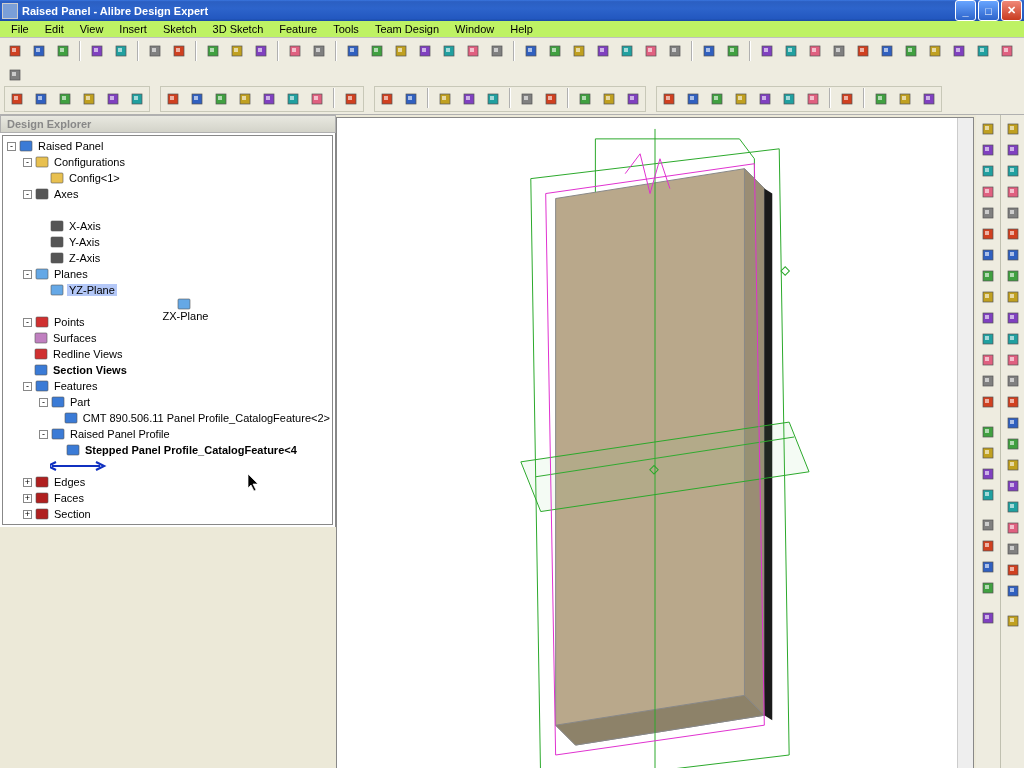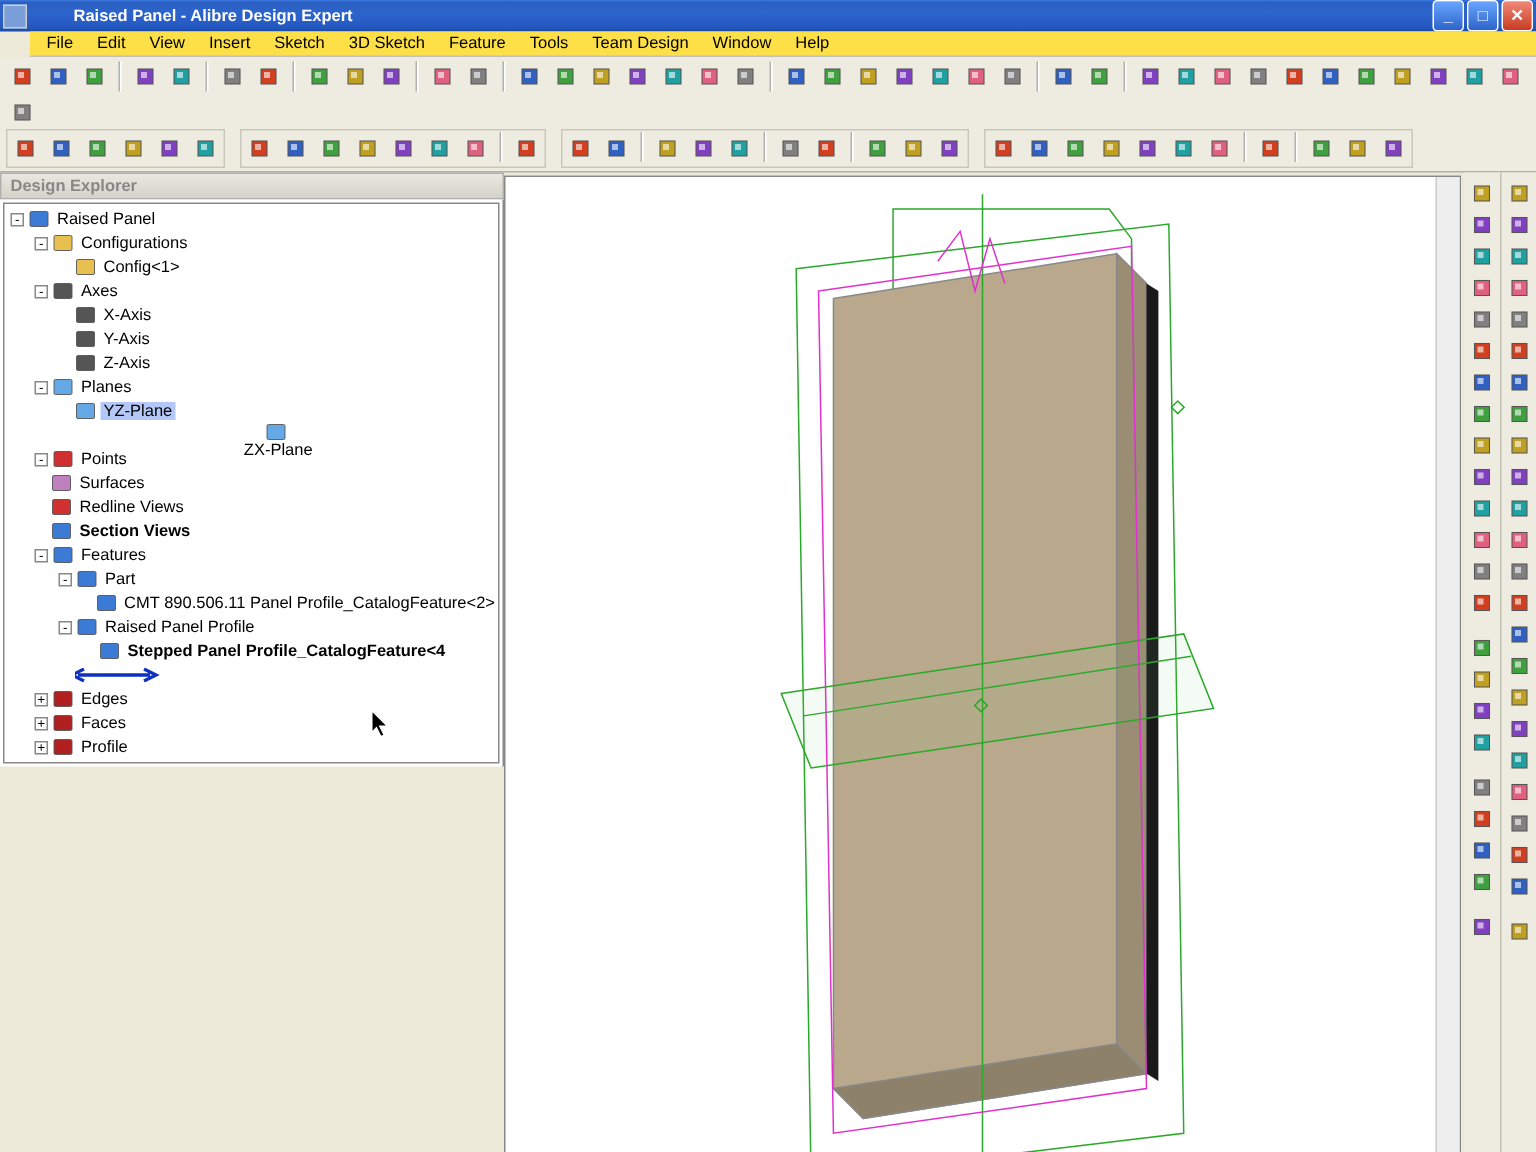--- a/index.html
+++ b/index.html
@@ -1,25 +1,25 @@
 <!DOCTYPE html>
 <html><head>
 <meta charset="utf-8">
 <style>
 * { box-sizing: border-box; margin: 0; padding: 0; font-family: Tahoma, sans-serif; font-size: 11px; }
 body { width: 1024px; height: 768px; overflow: hidden; background: #ece9d8; display: flex; flex-direction: column; }
 .titlebar { height: 26px; background: linear-gradient(to bottom, #3a76e0 0%, #2b5fc2 8%, #2d64cb 40%, #2358c0 88%, #1a4aa5 100%); display: flex; align-items: center; padding: 0 2px; color: #fff; font-weight: bold; font-size: 13px; }
 .titlebar .icon { width: 16px; height: 16px; background: #7a9fd8; border: 1px solid #ccc; margin-right: 4px; }
-.titlebar .title { flex: 1; margin-left: 27px; }
+.titlebar .title { flex: 1; }
 .win-btns { display: flex; gap: 2px; }
 .win-btn { width: 21px; height: 21px; border: 1px solid #fff; border-radius: 3px; display: flex; align-items: center; justify-content: center; font-weight: bold; color: #fff; }
 .win-min { background: linear-gradient(#68a5ff,#2d64cb); }
 .win-max { background: linear-gradient(#68a5ff,#2d64cb); }
 .win-close { background: linear-gradient(#f08878,#c83c20); }
-.menubar { height: 20px; background: #fde047; display: flex; align-items: center; padding: 0 4px; gap: 2px; border-bottom: 1px solid #c0c0c0; margin-left: 20px; }
+.menubar { height: 20px; background: #bef264; display: flex; align-items: center; padding: 0 4px; gap: 2px; border-bottom: 1px solid #c0c0c0; }
 .menu-item { padding: 2px 7px; cursor: default; }
 .toolbar-area { background: #eeece0; border-bottom: 1px solid #b0b0b0; padding: 2px 4px; }
 .toolbar-row { display: flex; align-items: center; gap: 2px; flex-wrap: wrap; min-height: 26px; }
 .tb-btn { width: 22px; height: 22px; border: 1px solid transparent; display: flex; align-items: center; justify-content: center; }
 .tb-sep { width: 2px; height: 20px; border-left: 1px solid #b0b0b0; border-right: 1px solid #fff; margin: 0 3px; }
 .content { flex: 1; display: flex; position: relative; }
 .explorer-hdr { height: 18px; background: linear-gradient(#e8e8e0,#d3d3c9); border: 1px solid #b0b0b0; padding: 2px 6px; color: #888; font-weight: bold; }
 .explorer { width: 336px; display: flex; flex-direction: column; border-right: 1px solid #888; background: #fff; }
 .tree { flex: 1; background: #fff; border: 1px solid #888; margin: 2px; overflow: auto; padding: 2px 0; }
 .tree-row { display: flex; align-items: center; height: 16px; white-space: nowrap; }
@@ -569,21 +569,21 @@
               </svg></span>
             <span class="lbl">Config&lt;1&gt;</span>
           </div>
           <div class="tree-row" style="padding-left: 20px;">
             <span class="exp">-</span>
             <span class="ticon"><svg width="14" height="12">
                 <rect x="1" y="1" width="12" height="10" fill="#555" stroke="#555" stroke-width="0.6" rx="1"></rect>
               </svg></span>
             <span class="lbl">Axes</span>
           </div>
-          <div class="tree-row" style="padding-left: 36px;">
+          <div class="tree-row" style="padding-left: 36px; margin-top: 16px;">
             <span class="noexp"></span>
             <span class="ticon"><svg width="14" height="12">
                 <rect x="1" y="1" width="12" height="10" fill="#555" stroke="#555" stroke-width="0.6" rx="1"></rect>
               </svg></span>
             <span class="lbl">X-Axis</span>
           </div>
           <div class="tree-row" style="padding-left: 36px;">
             <span class="noexp"></span>
             <span class="ticon"><svg width="14" height="12">
                 <rect x="1" y="1" width="12" height="10" fill="#555" stroke="#555" stroke-width="0.6" rx="1"></rect>
@@ -699,21 +699,21 @@
             <span class="ticon"><svg width="14" height="12">
                 <rect x="1" y="1" width="12" height="10" fill="#b02020" stroke="#555" stroke-width="0.6" rx="1"></rect>
               </svg></span>
             <span class="lbl">Faces</span>
           </div>
           <div class="tree-row" style="padding-left: 20px;">
             <span class="exp">+</span>
             <span class="ticon"><svg width="14" height="12">
                 <rect x="1" y="1" width="12" height="10" fill="#b02020" stroke="#555" stroke-width="0.6" rx="1"></rect>
               </svg></span>
-            <span class="lbl">Profile</span>
+            <span class="lbl">Section</span>
           </div>
         </div>
     </div>
   </div>
 
   <div class="viewport">
     <svg class="model" viewBox="0 0 640 720">
 
       <polygon points="260,20 405,20 420,40 420,100 260,100" fill="none" stroke="#2aa82a" stroke-width="1"></polygon>
 

